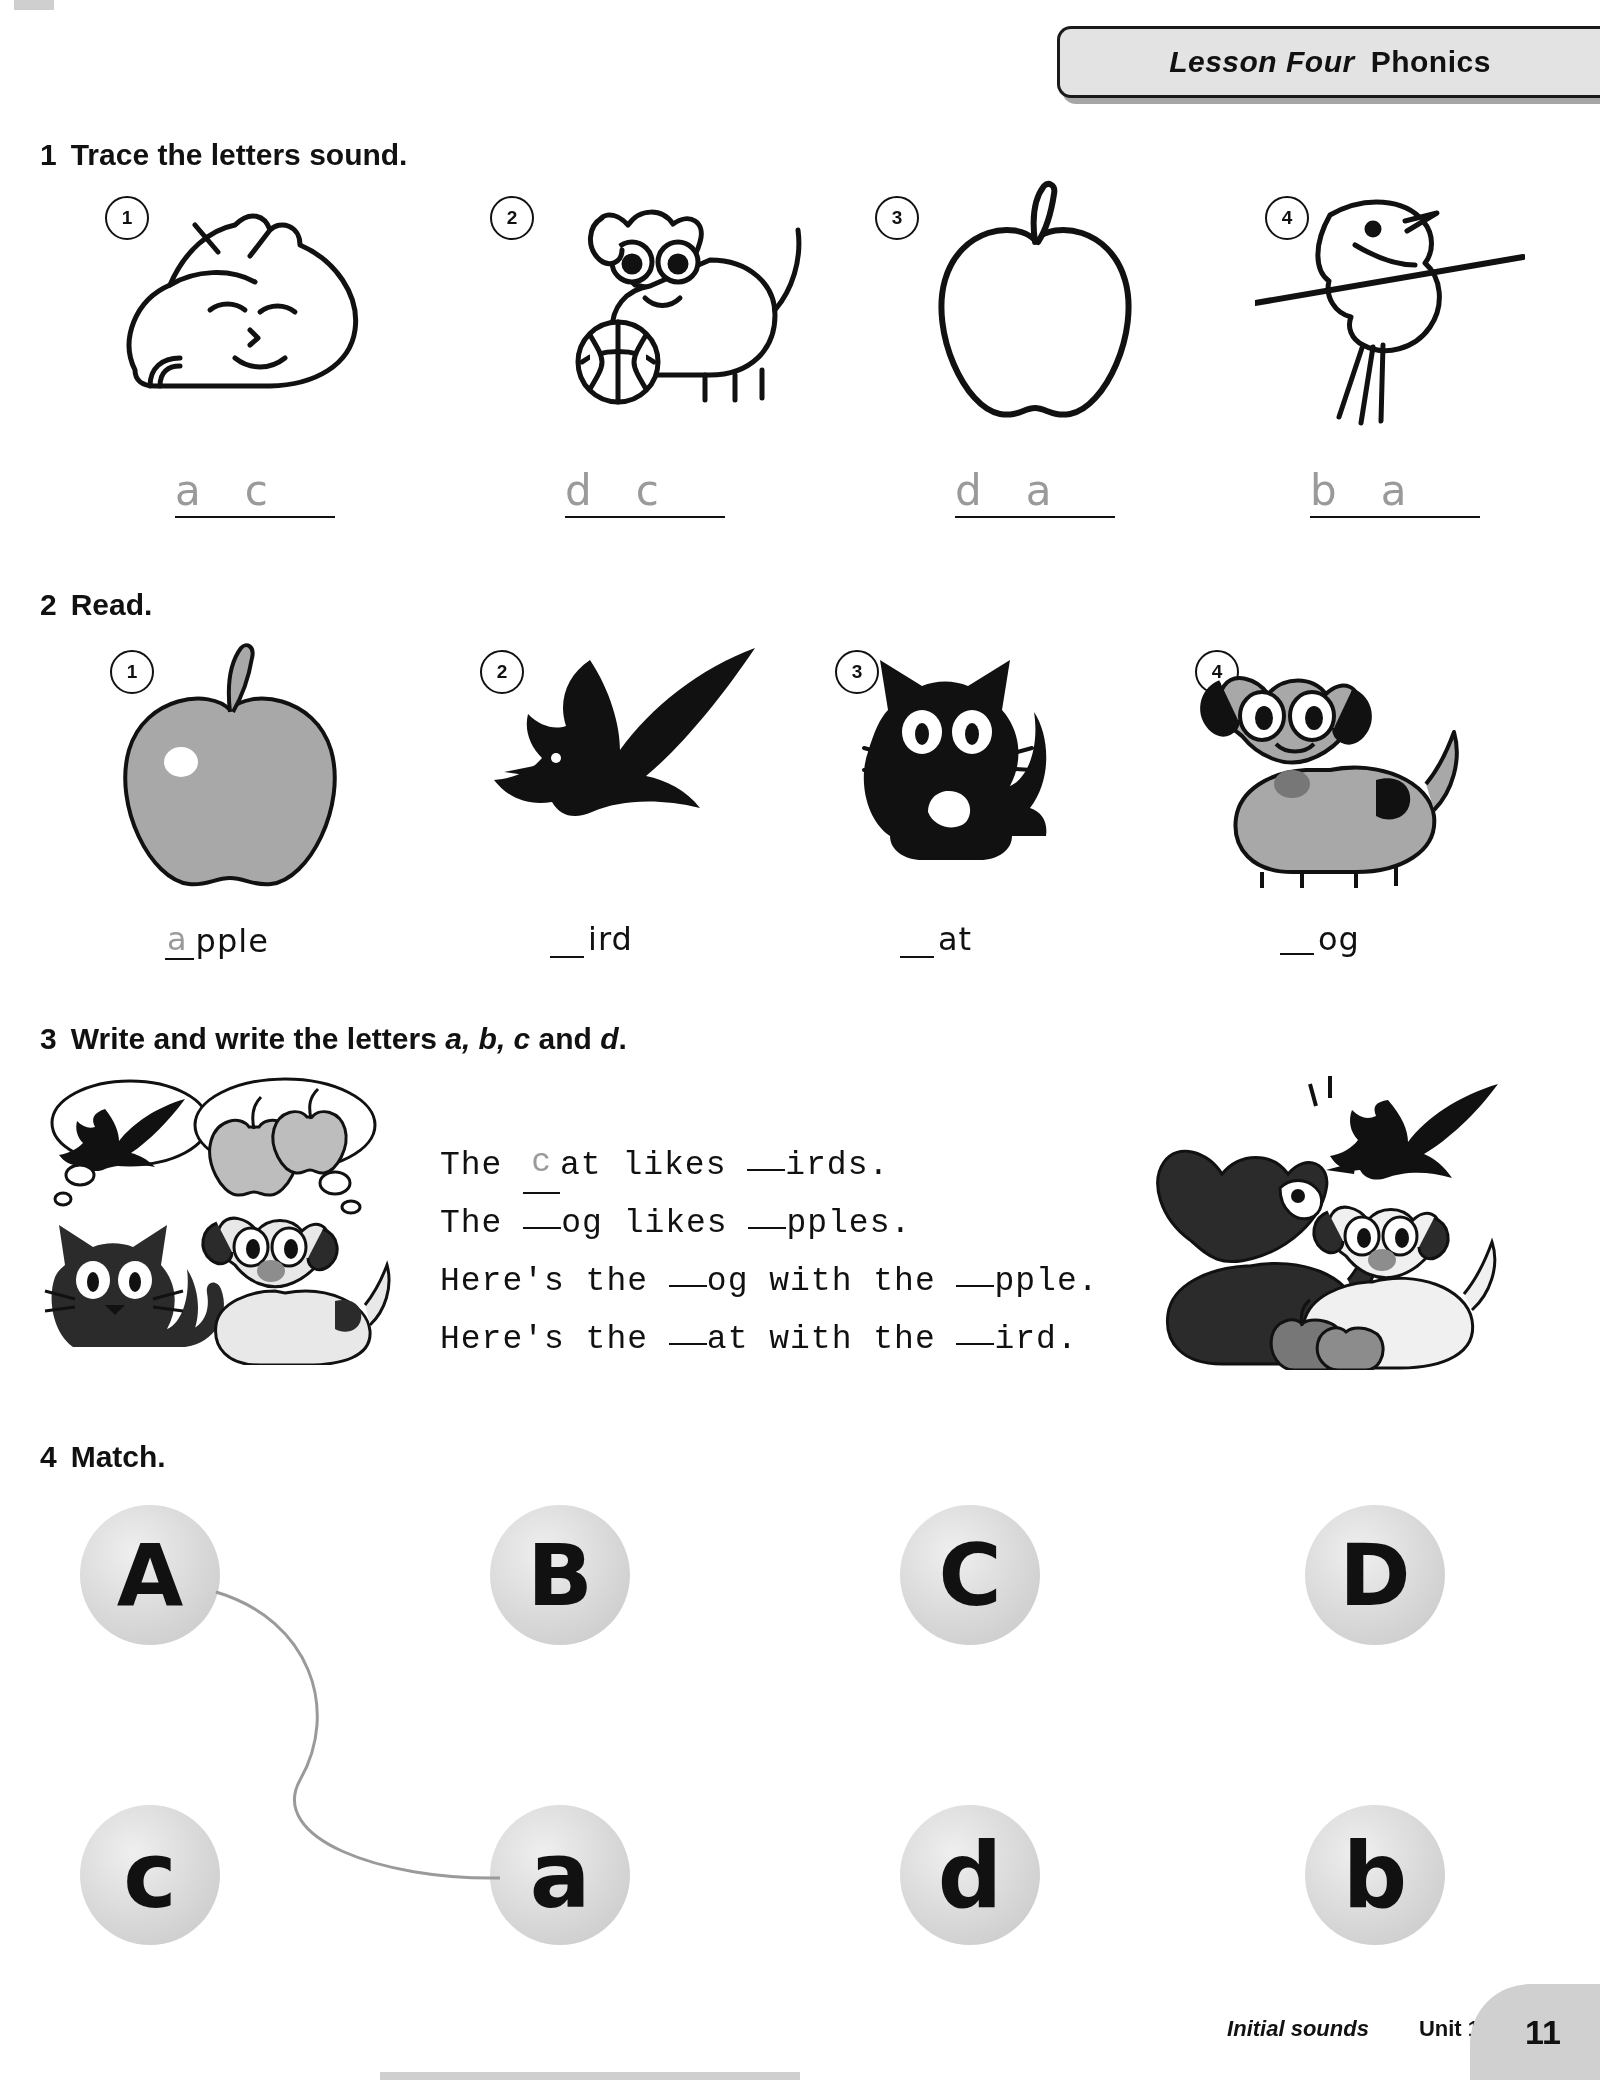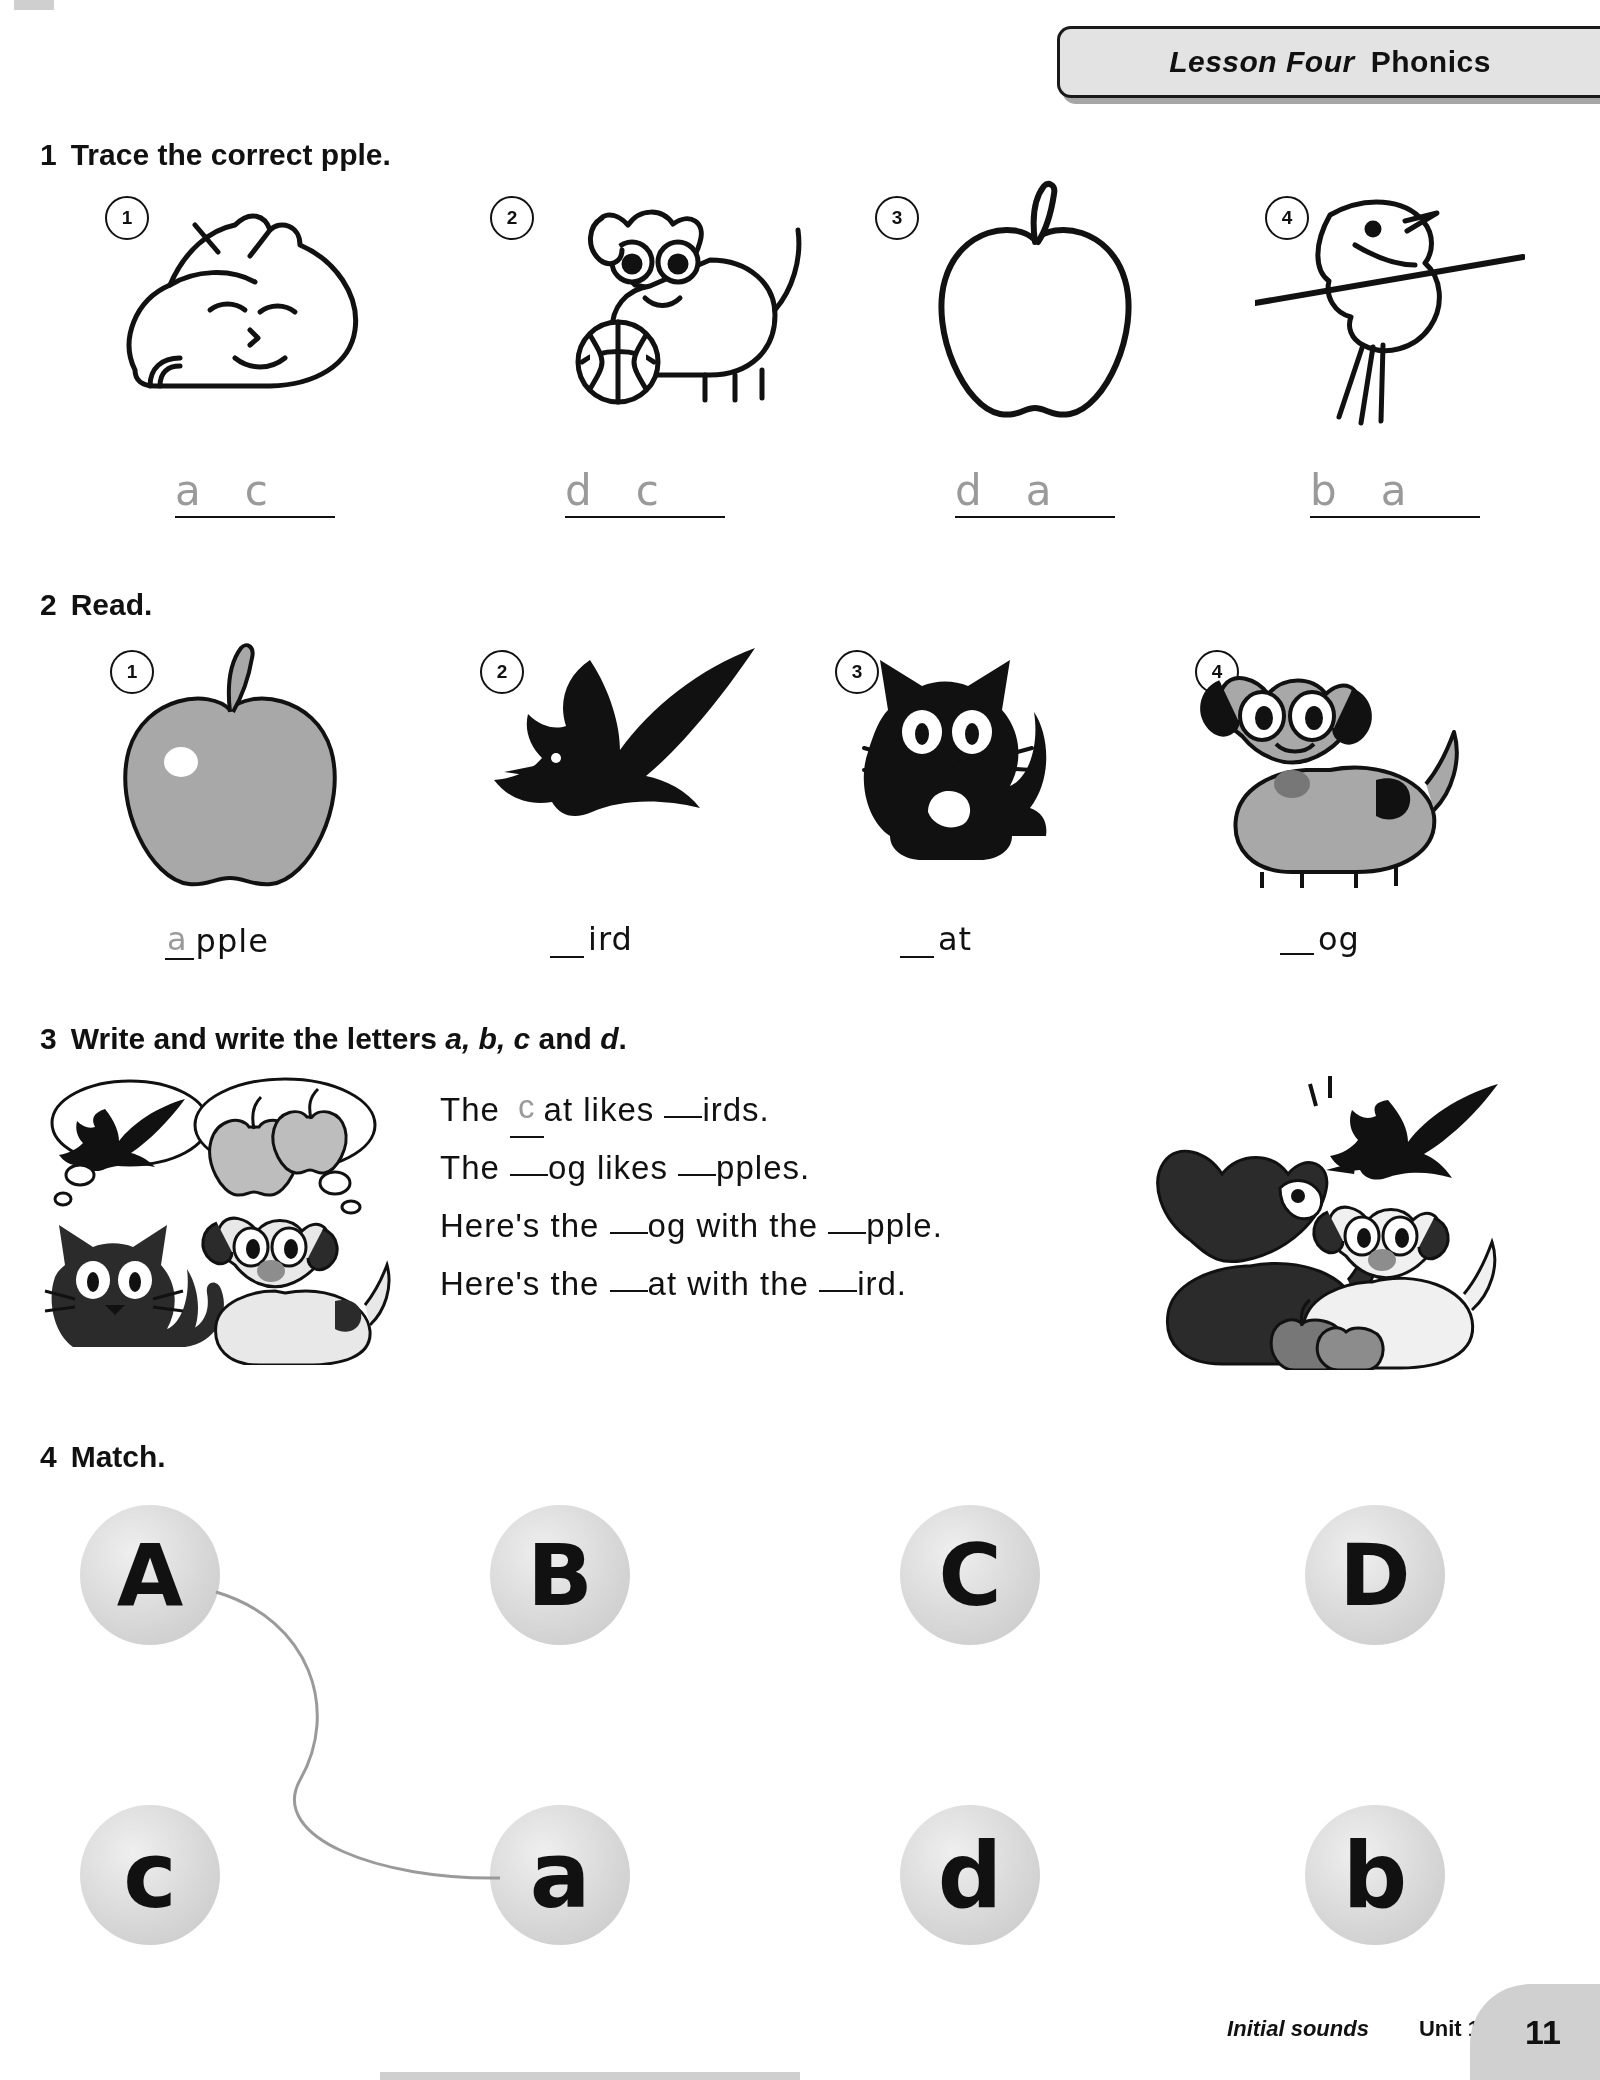--- a/index.html
+++ b/index.html
@@ -125,22 +125,22 @@
     border-bottom: 2.5px solid #111;
     color: #9a9a9a;
     padding: 0 6px 0 2px;
     margin-right: 2px;
   }
 
   
   .sentences {
     position: absolute;
     left: 440px;
-    top: 1078px;
-    font-family: Liberation Sans, sans-serif;
+    top: 1134px;
+    font-family: Liberation Mono, monospace;
     font-size: 33px;
     line-height: 58px;
     letter-spacing: 1px;
   }
   .sentences .gap {
     display: inline-block;
     width: 38px;
     border-bottom: 2.5px solid #111;
     vertical-align: 3px;
   }
@@ -234,21 +234,21 @@
 
   <div class="corner-mark"></div>
 
   <div class="header-tab">
     <span class="lesson">Lesson Four</span>
     <span class="phonics">Phonics</span>
   </div>
 
   <div class="section-head" style="left:40px; top:138px;">
     <span class="section-num">1</span>
-    <span class="section-title">Trace the correct pple.</span>
+    <span class="section-title">Trace the letters sound.</span>
   </div>
 
   <div class="item" style="left:105px; top:196px;">
     <div class="badge">1</div>
   </div>
   <div class="art" style="position:absolute; left:100px; top:190px;">
     <svg width="300" height="225" viewBox="0 0 300 225">
       <g fill="none" stroke="#111" stroke-width="5" stroke-linejoin="round" stroke-linecap="round">
         <path d="M35 180 C20 150 35 110 70 95 C85 60 110 40 135 35 C150 20 165 25 170 40 C180 30 200 35 200 55 C235 70 260 105 255 140 C250 175 215 195 170 196 L55 196 C42 196 35 190 35 180 Z" fill="#fff"></path>
         <path d="M70 95 C95 80 130 78 155 92"></path>

